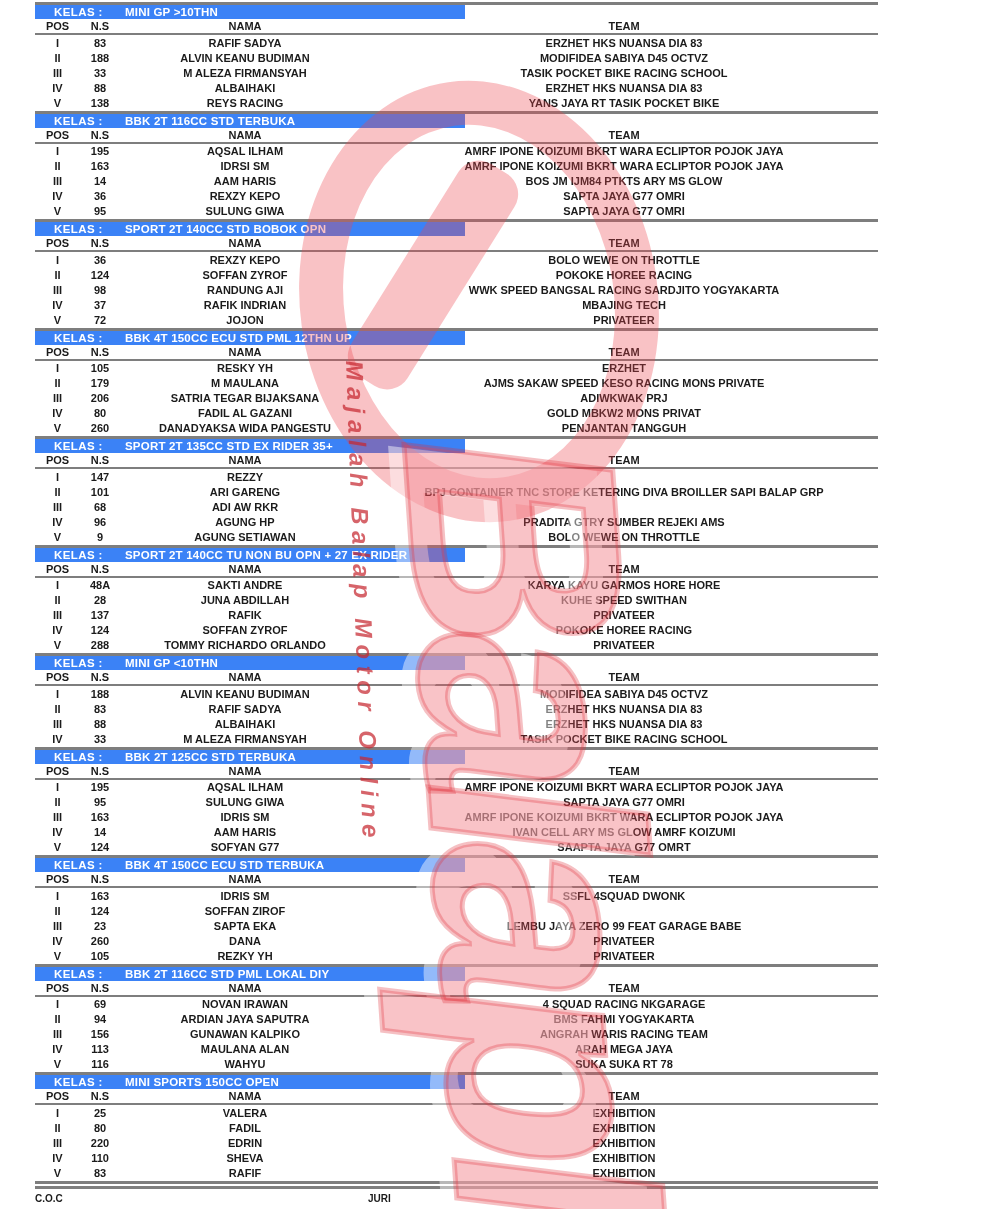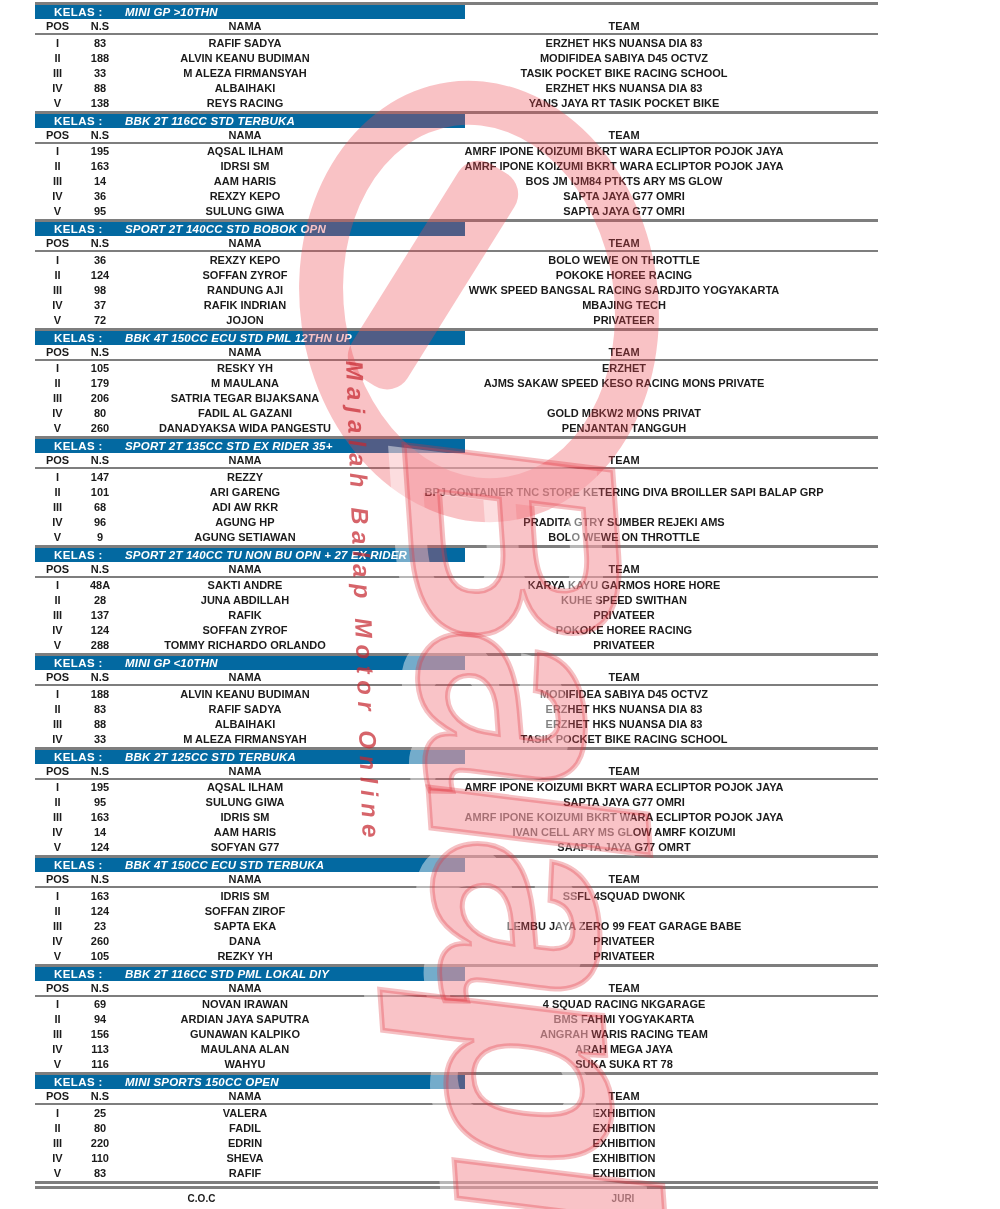--- a/index.html
+++ b/index.html
@@ -8,40 +8,40 @@
     background:#ffffff;
     position:relative;
     overflow:hidden;
     font-family:"Liberation Sans", sans-serif;
   }
   .sheet{
     position:absolute;left:35px;top:2px;width:843px;
   }
   .section{border-top:3px solid #7e7e7e;}
   .kelas-bar{
-    height:14px;width:430px;background:#0369a1;
+    height:14px;width:430px;background:#3b82f6;
     display:flex;align-items:center;
     color:#ffffff;font-weight:bold;font-size:11.5px;line-height:14px;
     white-space:nowrap;
   }
   .kelas-label{margin-left:19px;width:71px;letter-spacing:.4px;}
-  .kelas-name{flex:1;letter-spacing:.2px;font-style:italic;}
+  .kelas-name{flex:1;letter-spacing:.2px;}
   .grid-row{
     display:grid;grid-template-columns:45px 40px 250px 1fr;
     font-weight:bold;font-size:11px;color:#1b1b1b;
     height:15px;line-height:15px;text-align:center;white-space:nowrap;
   }
   .header-row{height:14px;line-height:15px;border-bottom:2.5px solid #7e7e7e;margin-bottom:.5px;}
   .footer{margin-top:0;}
   .footer-rule-top{border-top:3px solid #7e7e7e;}
   .footer-rule-bottom{height:2.5px;background:#7e7e7e;margin-top:2.5px;}
   .footer-labels{
     display:grid;grid-template-columns:333px 1fr;
     font-weight:bold;font-size:10px;color:#1b1b1b;
-    height:17px;line-height:19px;text-align:center;
+    height:17px;line-height:19px;text-align:left;
   }
   
   .watermark{position:absolute;inset:0;pointer-events:none;z-index:5;}
   .wm-ring{
     position:absolute;left:300px;top:80px;width:270px;height:355px;
     border:44px solid rgba(236,70,80,.33);border-radius:50%;
     transform:rotate(-8deg);
   }
   .wm-ring-bar{
     position:absolute;left:400px;top:150px;width:66px;height:250px;
@@ -237,20 +237,21 @@
     <span>II</span>
     <span>179</span>
     <span>M MAULANA</span>
     <span>AJMS SAKAW SPEED KESO RACING MONS PRIVATE</span>
   </div>
 
   <div class="grid-row">
     <span>III</span>
     <span>206</span>
     <span>SATRIA TEGAR BIJAKSANA</span>
+    <span>ADIWKWAK PRJ</span>
   </div>
 
   <div class="grid-row">
     <span>IV</span>
     <span>80</span>
     <span>FADIL AL GAZANI</span>
     <span>GOLD MBKW2 MONS PRIVAT</span>
   </div>
 
   <div class="grid-row">

